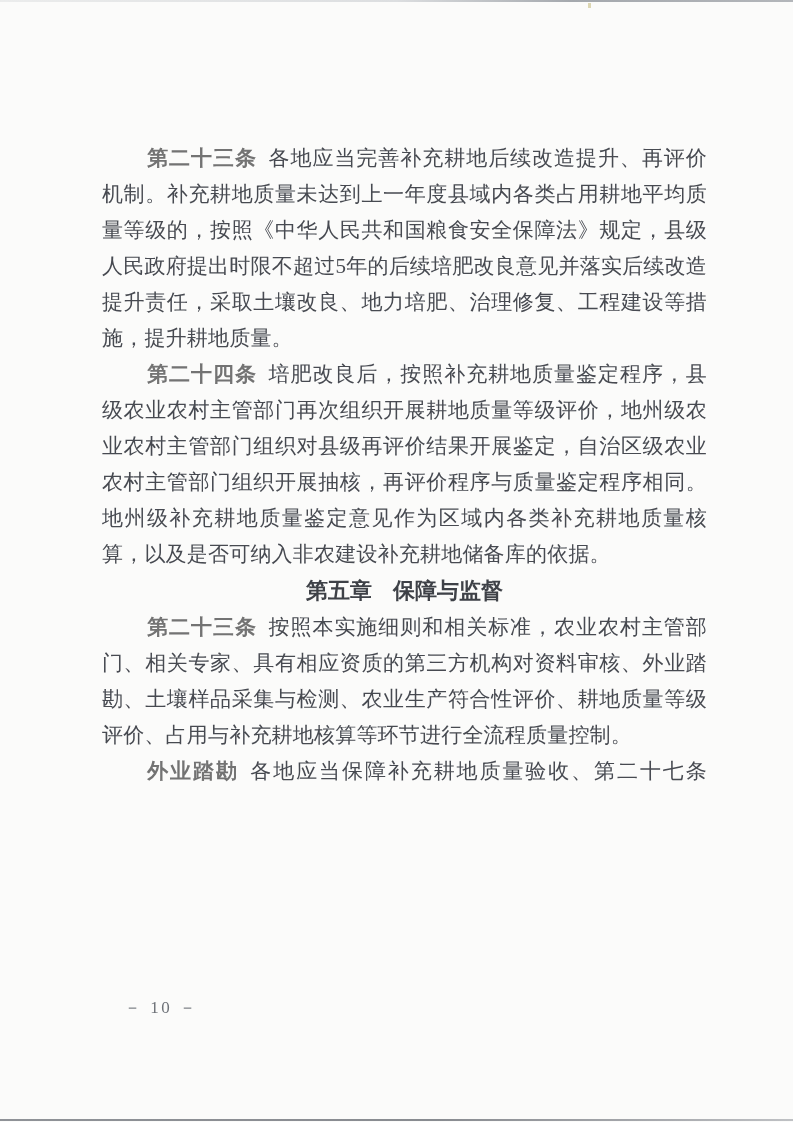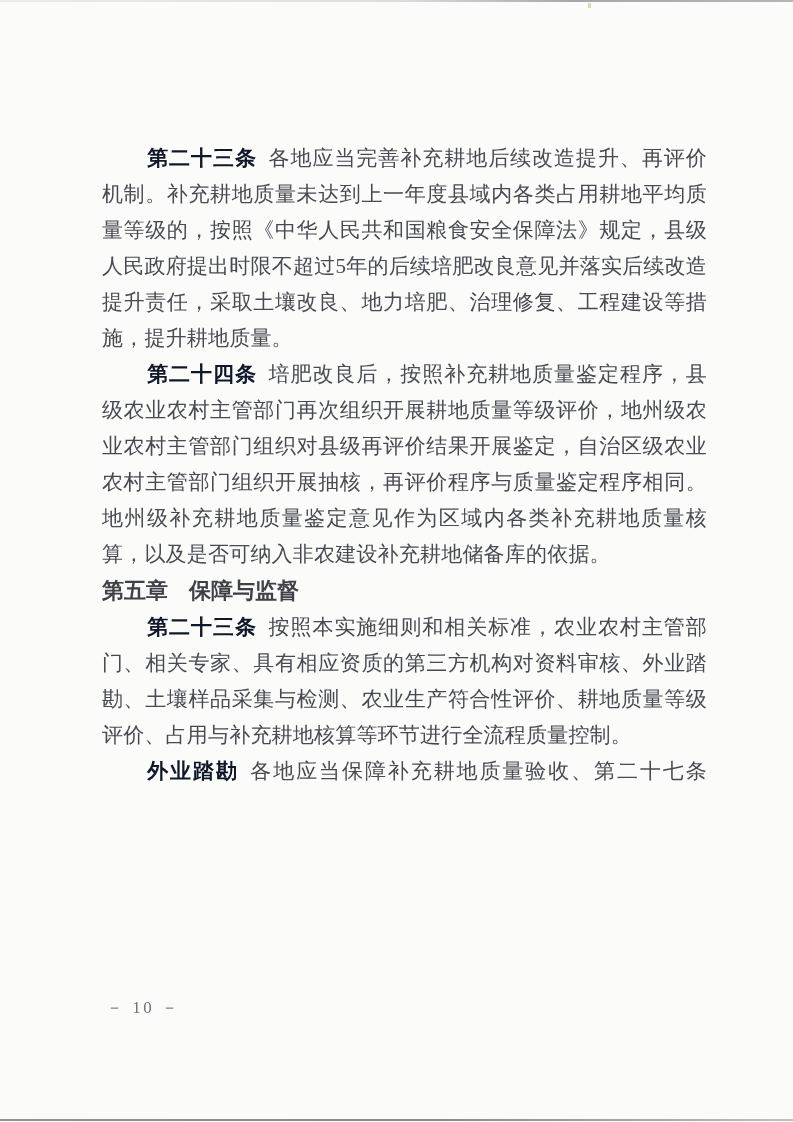--- a/index.html
+++ b/index.html
@@ -42,36 +42,36 @@
     text-align: justify;
     text-justify: inter-character;
     text-indent: 2.15em;
     letter-spacing: 0.2px;
   }
   .para.stretch-last {
     text-align-last: justify; 
   }
   .art-num {
     font-weight: bold;
-    color: #0f172a;
+    color: #737373;
     margin-right: 0.55em;
   }
   .chapter {
     font-family: "Liberation Sans", "DejaVu Sans", sans-serif;
     font-size: 22px;
     line-height: 37px;
     font-weight: bold;
     color: #3e4147;
-    text-align: left;
+    text-align: center;
     text-indent: 0;
   }
   .chapter-label { margin-right: 0.95em; }
   .pagenum {
     position: absolute;
-    top: 996px; left: 106px;
+    top: 996px; left: 124px;
     font-size: 17px;
     line-height: 24px;
     letter-spacing: 2.5px;
     color: #6e7278;
   }
 </style>
 </head>
 <body>
 
 <div class="page">

